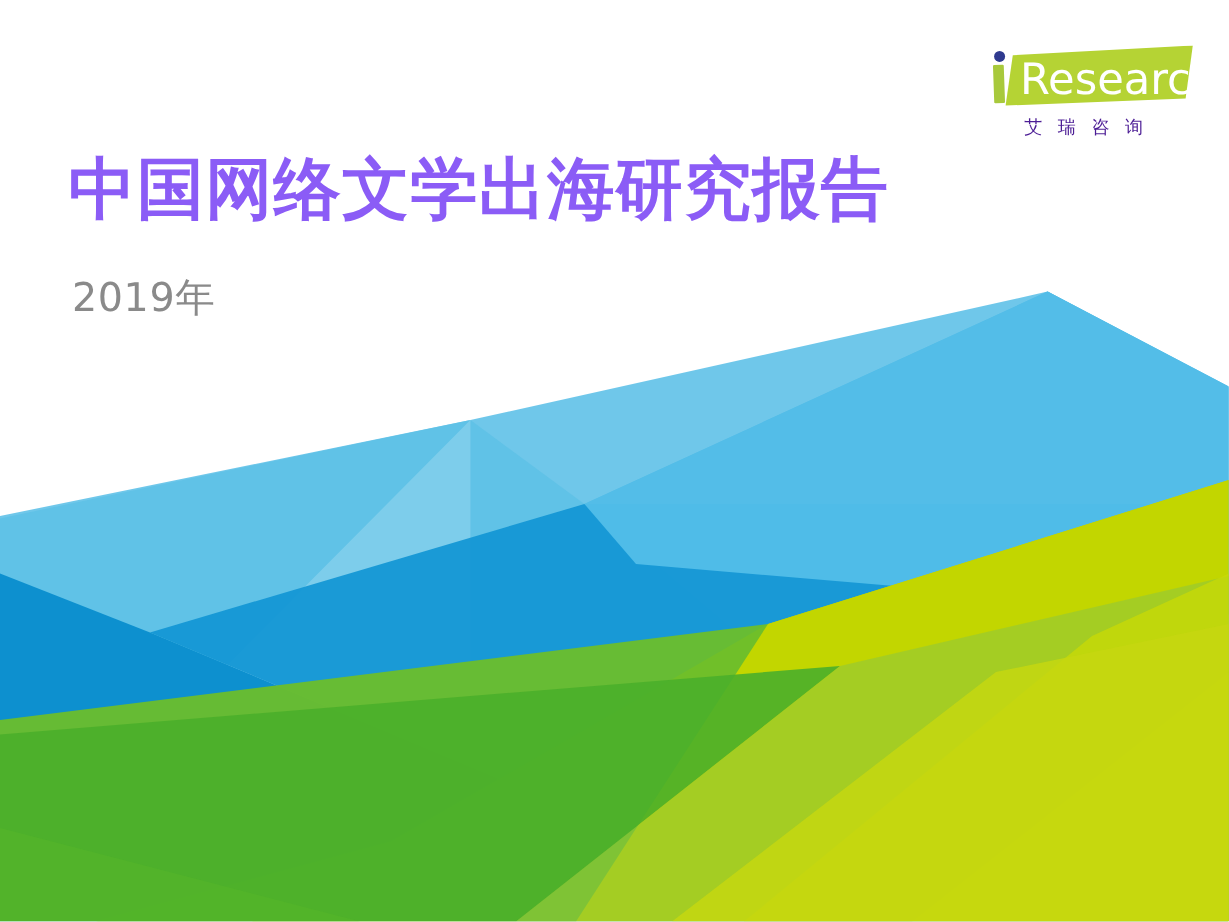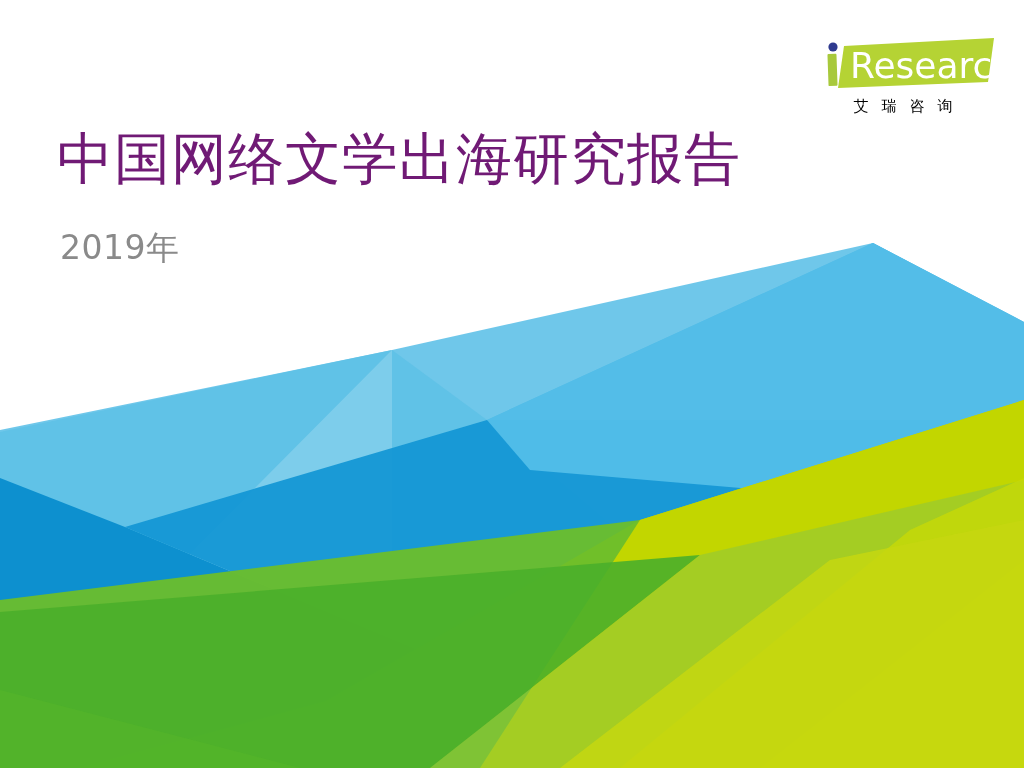--- a/index.html
+++ b/index.html
@@ -44,34 +44,34 @@
     height: 54px;
   }
   #logo-mark svg {
     display: block;
   }
   #logo-cn {
     margin-top: 5px;
     font-size: 15px;
     letter-spacing: 13px;
     text-indent: 13px;
-    color: #000000;
+    color: #4c1d95;
     font-family: "DejaVu Sans", "Liberation Sans", sans-serif;
     white-space: nowrap;
   }
 
   
   #title-main {
     position: absolute;
     left: 57px;
     top: 128px;
     font-size: 56px;
-    font-weight: normal;
+    font-weight: bold;
     letter-spacing: 1px;
-    color: #701a75;
+    color: #8b5cf6;
     font-family: "DejaVu Sans", "Liberation Sans", sans-serif;
     line-height: 1.12;
     white-space: nowrap;
   }
   #title-sub {
     position: absolute;
     left: 60px;
     top: 226px;
     font-size: 33px;
     color: #8a8a8a;

